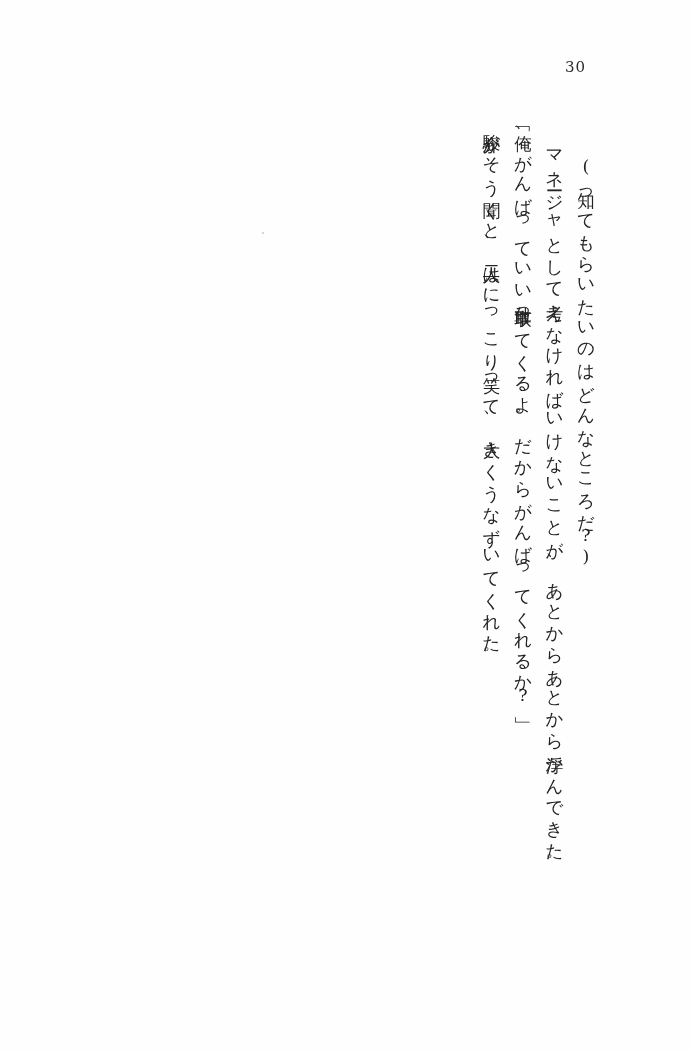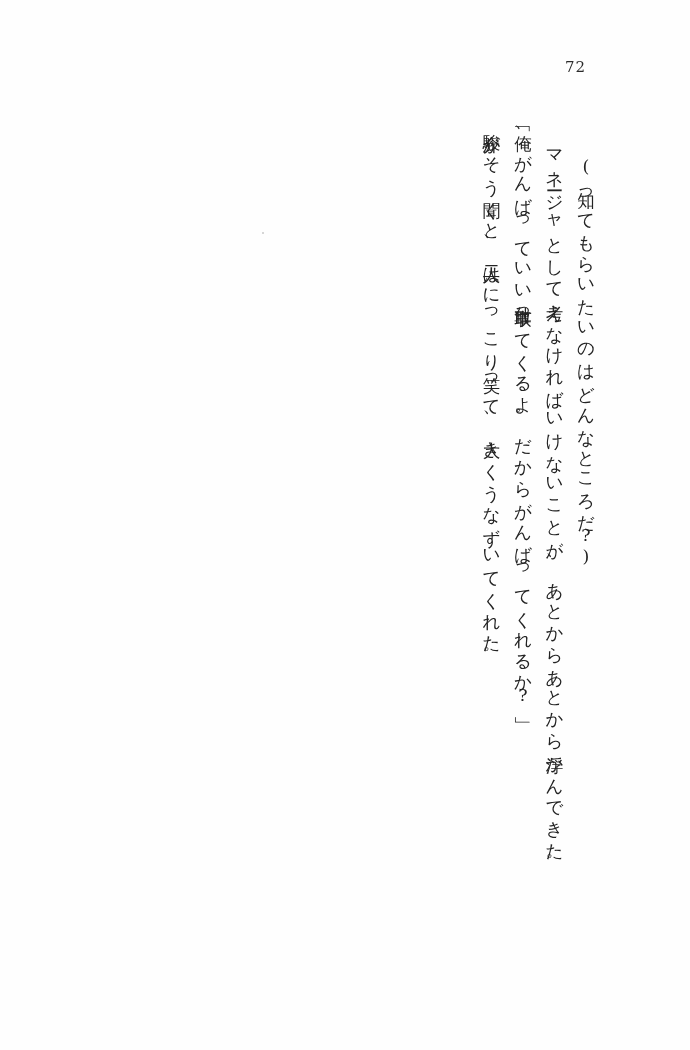--- a/index.html
+++ b/index.html
@@ -74,21 +74,21 @@
     background: #c8c8c8;
     border-radius: 50%;
   }
   .speck.s1 { top: 232px; left: 262px; }
 </style>
 </head>
 <body>
 
 <div class="page">
 
-  <div class="page-number">72</div>
+  <div class="page-number">30</div>
 
   <div class="text-block">
 
     <div class="tcol">駿介がそう聞くと、二人はにっこり笑って、大きくうなずいてくれた。</div>
 
     <div class="tcol">「俺、がんばっていい仕事取ってくるよ。だからがんばってくれるか?」</div>
 
     <div class="tcol indent-1">マネージャとして考えなければいけないことが、あとからあとから浮かんできた。</div>
 
     <div class="tcol indent-2">(知ってもらいたいのはどんなところだ?)</div>

